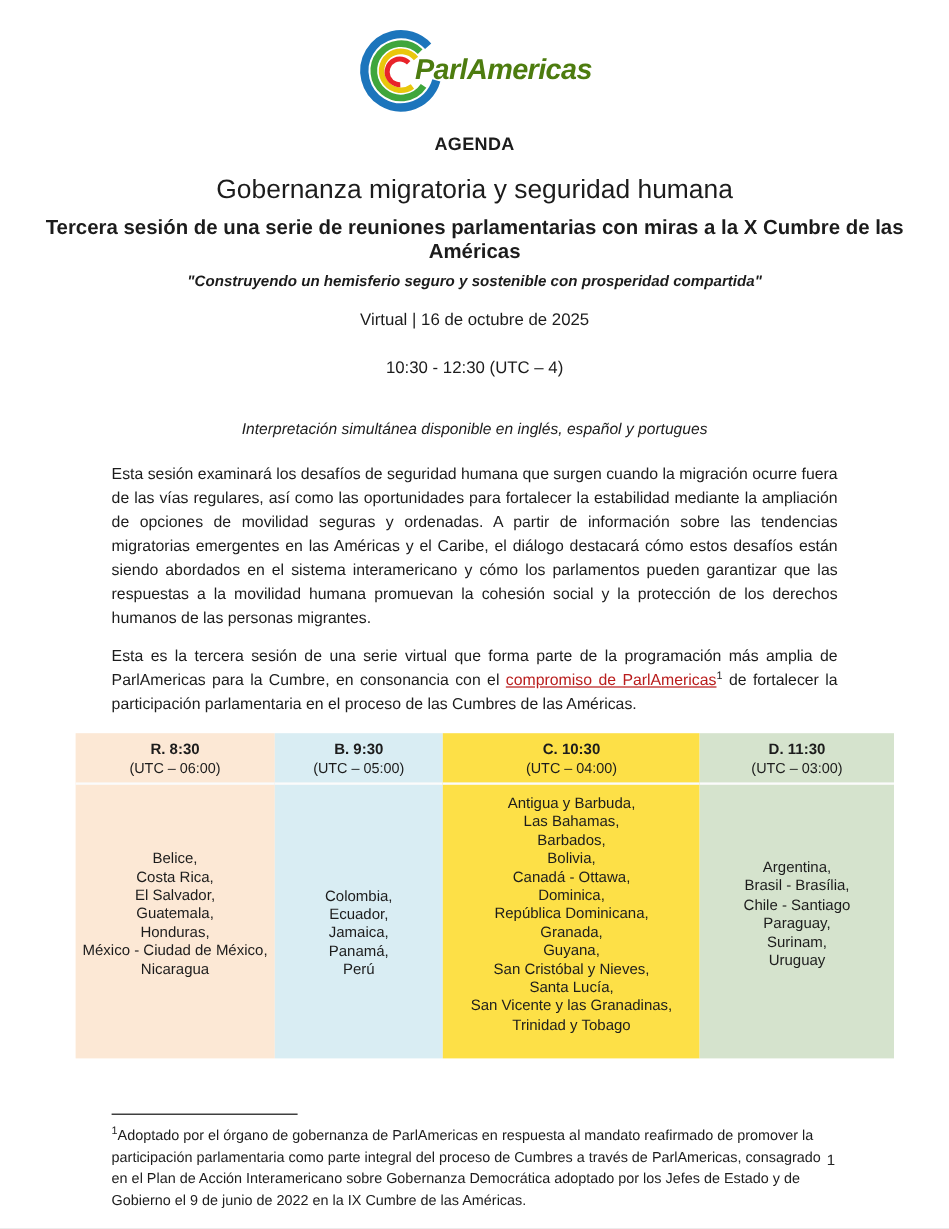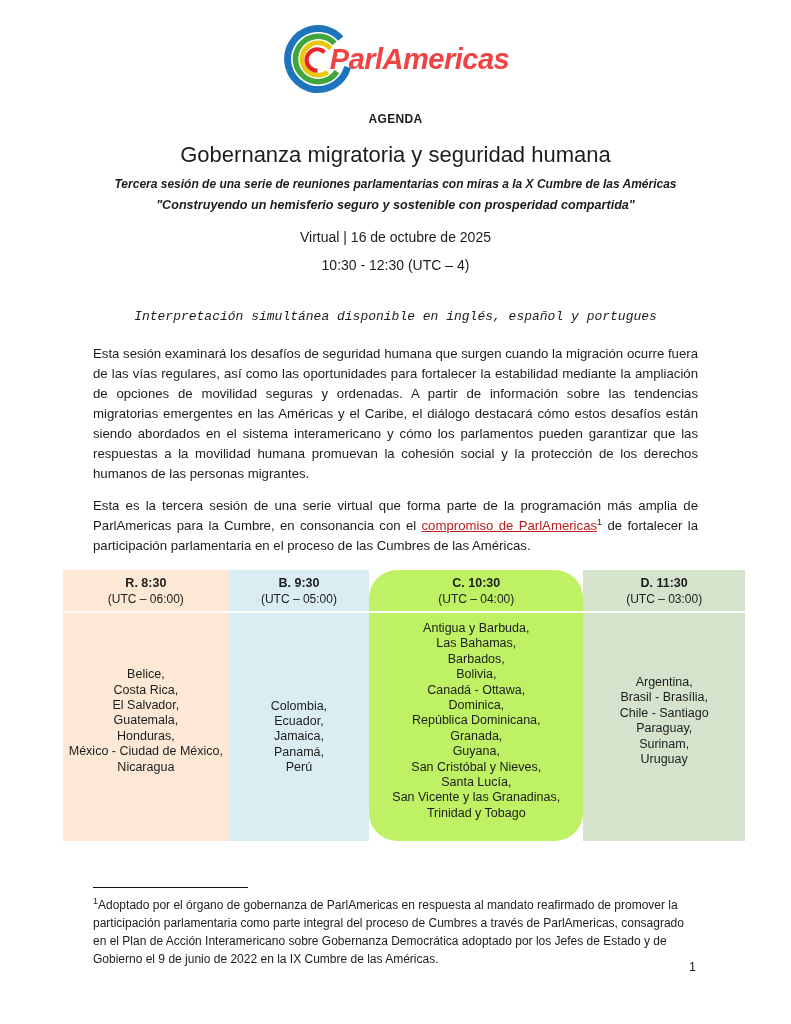--- a/index.html
+++ b/index.html
@@ -12,33 +12,33 @@
     color: #1c1c1c;
     position: relative;
     overflow: hidden;
   }
   .center { text-align: center; }
 
   
   .logo-row { display: flex; justify-content: center; align-items: center; margin-top: 22px; height: 74px; }
   .logo-arcs { width: 76px; height: 74px; flex: 0 0 auto; }
   .logo-text {
-    font-size: 29px; font-weight: bold; font-style: italic;
-    color: #ef4444; letter-spacing: -0.5px;
+    font-size: 24px; font-weight: bold; font-style: italic;
+    color: #4d7c0f; letter-spacing: -0.5px;
     margin-left: -30px; padding-left: 2px;
   }
 
   
-  .agenda-title   { font-size: 12px; font-weight: bold; margin-top: 16px; letter-spacing: .3px; }
+  .agenda-title   { font-size: 15px; font-weight: bold; margin-top: 16px; letter-spacing: .3px; }
   .event-title    { font-size: 22px; font-weight: normal; margin-top: 16px; }
-  .event-subtitle { font-size: 12px; font-weight: bold; margin-top: 9px; font-style: italic; }
+  .event-subtitle { font-size: 17px; font-weight: bold; margin-top: 9px; }
   .event-motto    { font-size: 12.6px; font-weight: bold; font-style: italic; margin-top: 7px; }
   .date-line      { font-size: 14px; margin-top: 17px; }
-  .time-line      { font-size: 14px; margin-top: 12px; }
-  .interp-note    { font-size: 13px; font-style: italic; margin-top: 36px; font-family: Liberation Mono, monospace; }
+  .time-line      { font-size: 14px; margin-top: 24px; }
+  .interp-note    { font-size: 13px; font-style: italic; margin-top: 36px; }
 
   
   .para {
     font-size: 13.2px; line-height: 20px;
     text-align: justify;
     margin: 20px 93px 0 93px;
   }
   .para2 { margin-top: 12px; }
   .doc-link { color: #b91c1c; text-decoration: underline; cursor: pointer; }
   sup { font-size: 9px; vertical-align: super; line-height: 0; }
@@ -117,21 +117,21 @@
         <div class="tz-label">B. 9:30</div>
         <div class="tz-utc">(UTC – 05:00)</div>
       </div>
       <div class="tz-body">Colombia,
 Ecuador,
 Jamaica,
 Panamá,
 Perú</div>
     </div>
 
-    <div class="tz-col tz-col-2" style="background: #bef264; border-radius: 28px;">
+    <div class="tz-col tz-col-2" style="background: #fde047;">
       <div class="tz-head">
         <div class="tz-label">C. 10:30</div>
         <div class="tz-utc">(UTC – 04:00)</div>
       </div>
       <div class="tz-body">Antigua y Barbuda,
 Las Bahamas,
 Barbados,
 Bolivia,
 Canadá - Ottawa,
 Dominica,

